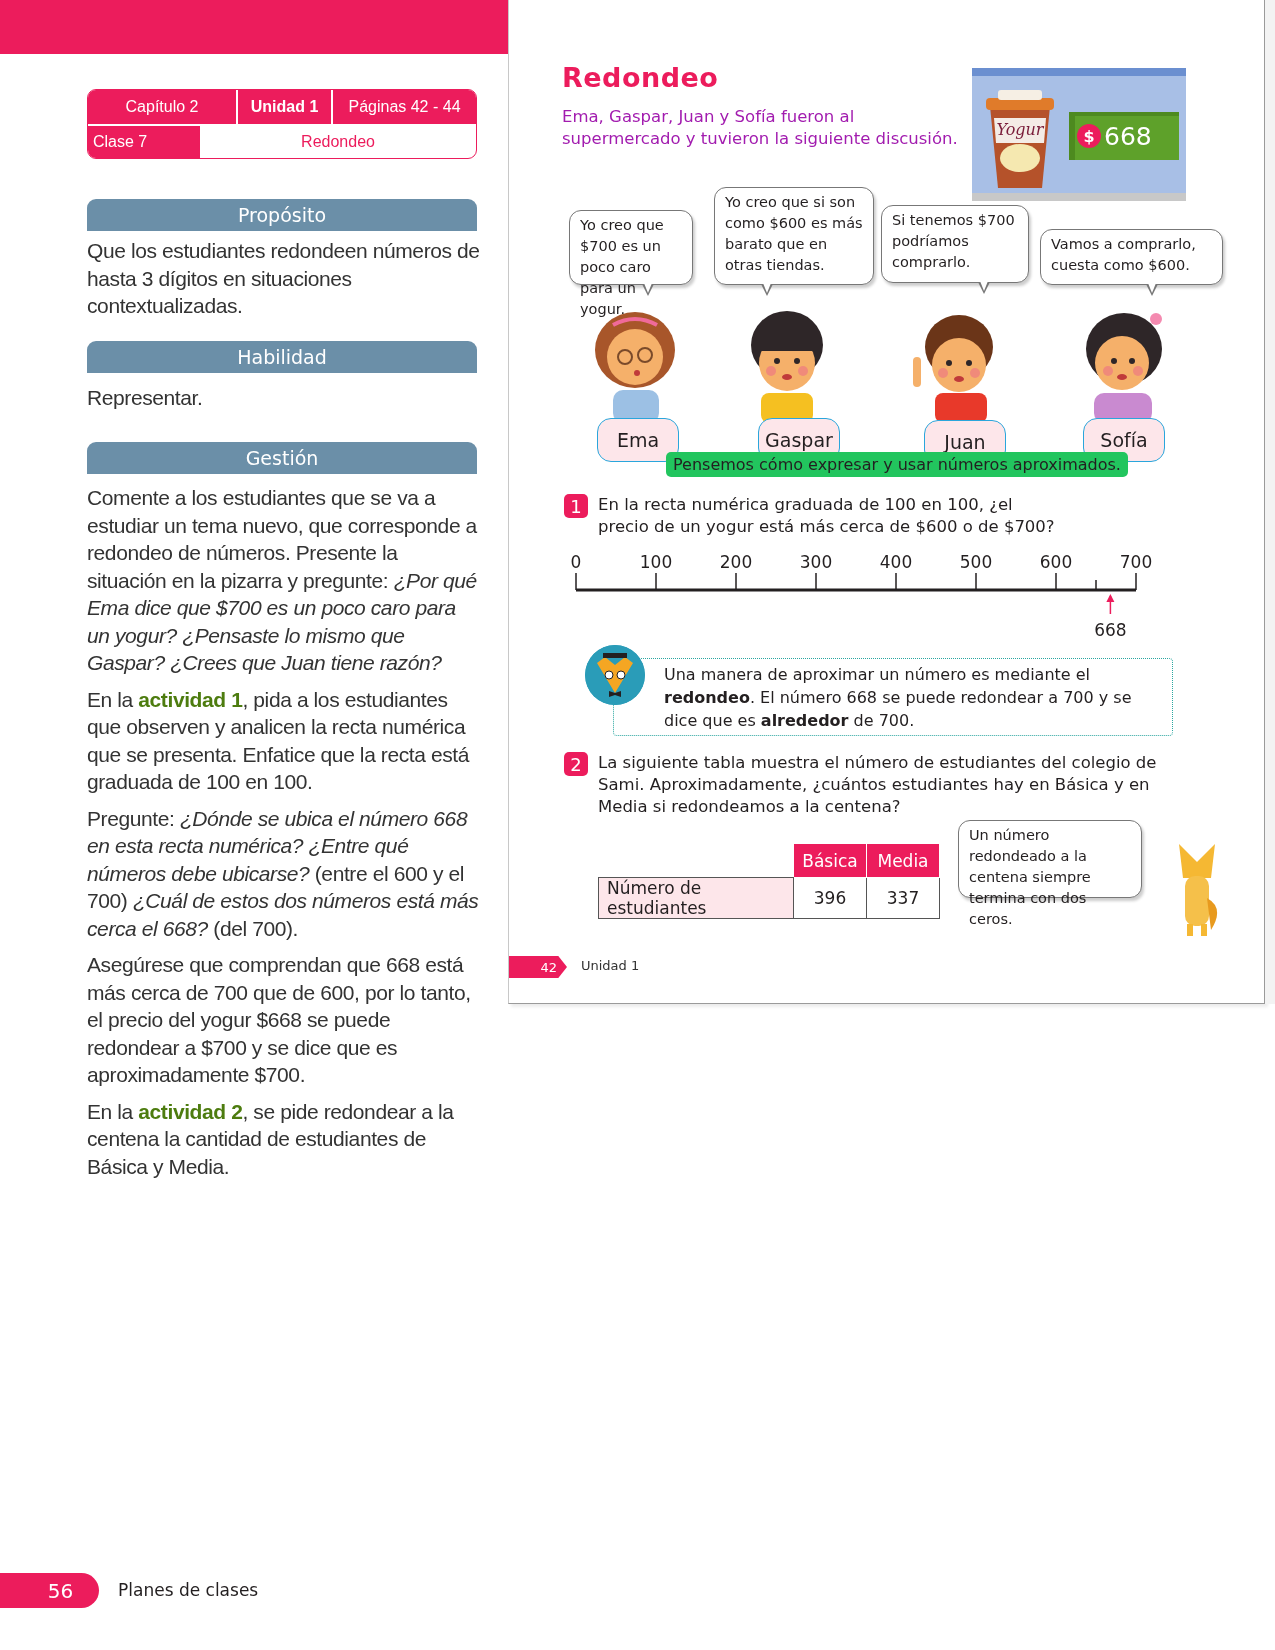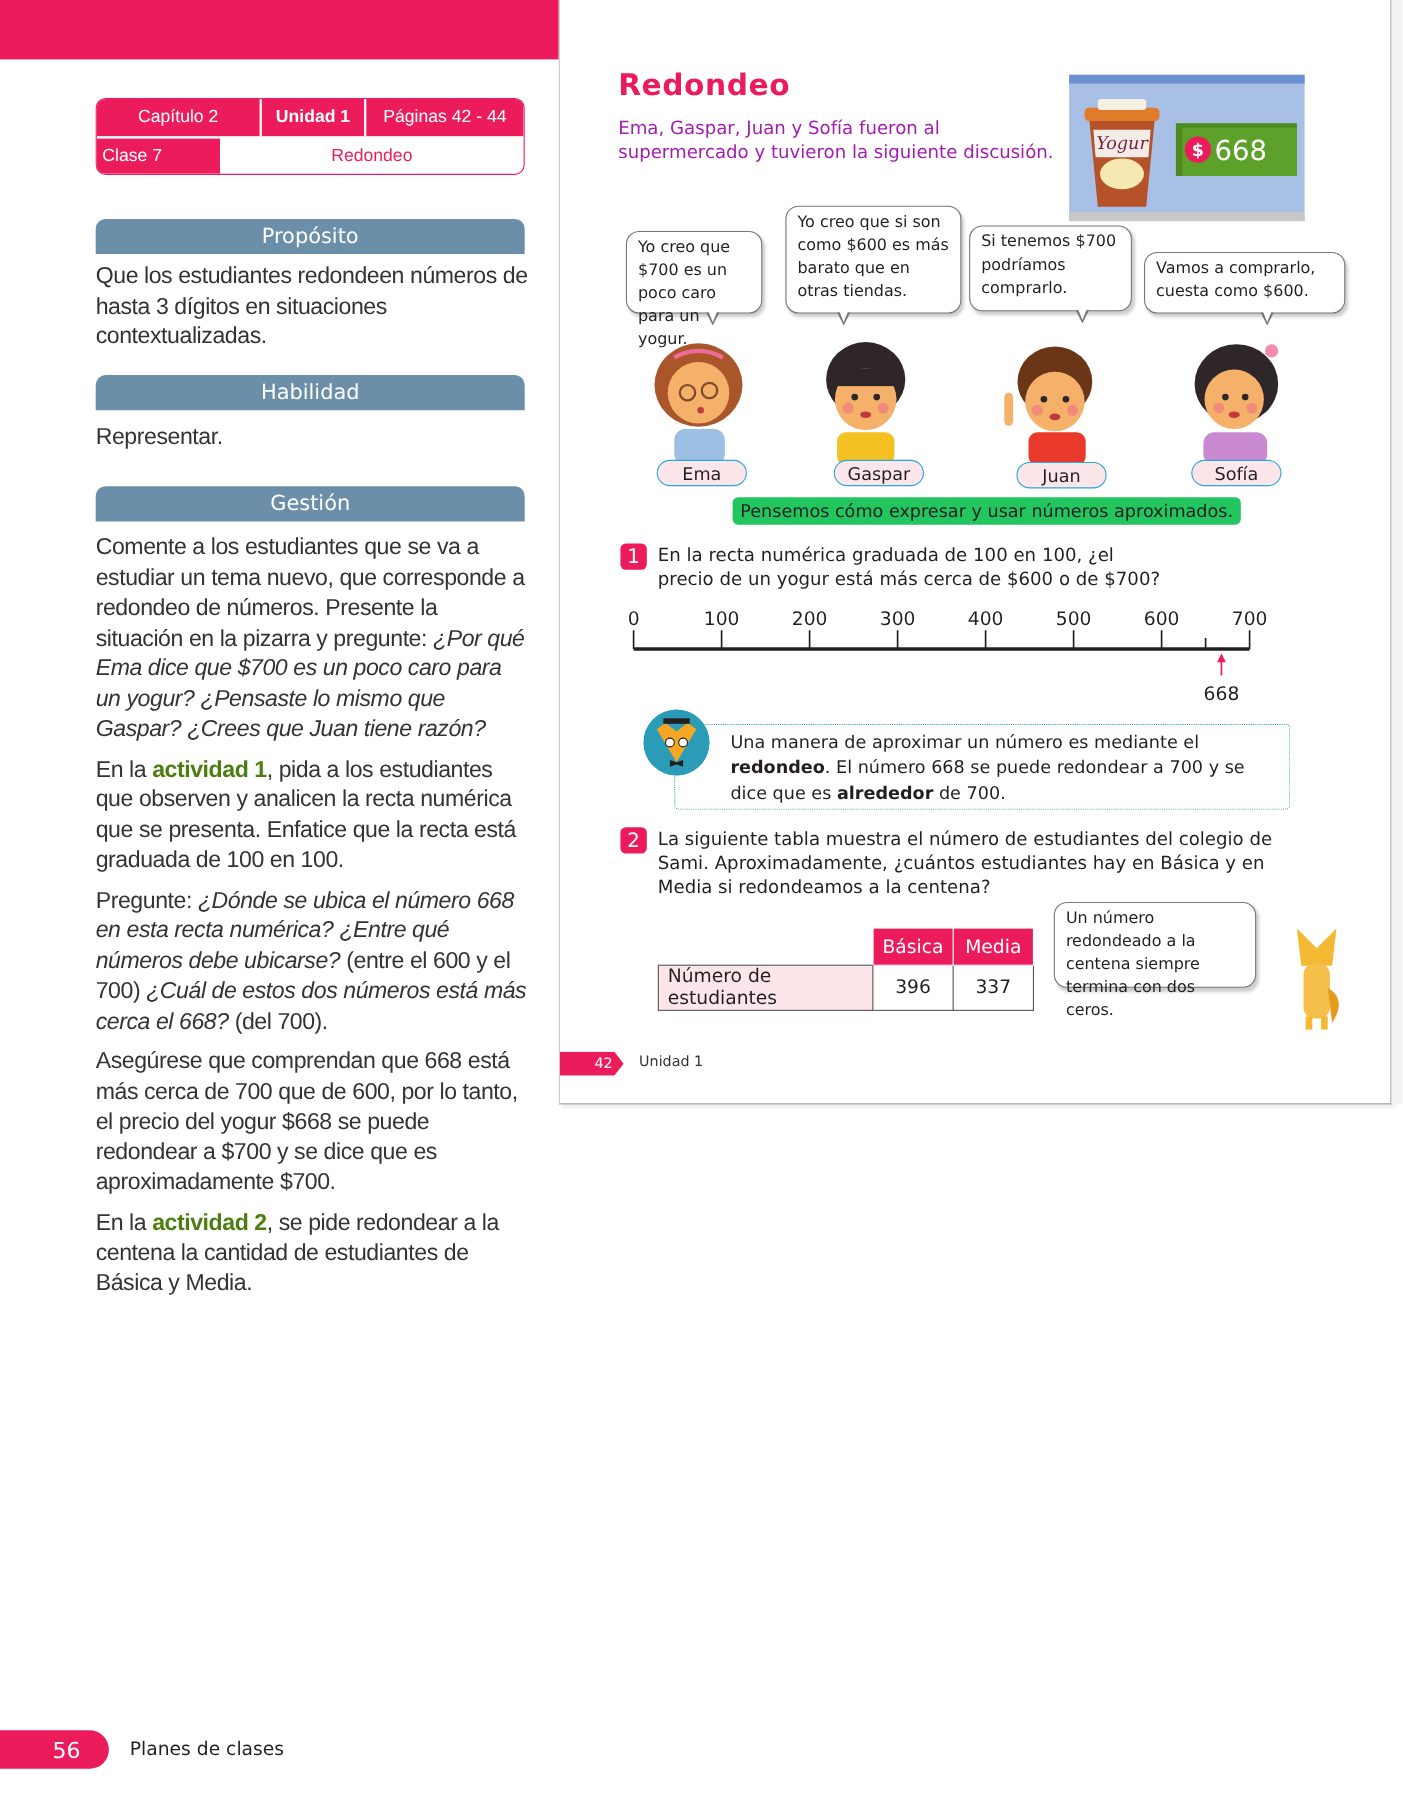--- a/index.html
+++ b/index.html
@@ -57,22 +57,22 @@
 
   .bubble { position: absolute; background: #fff; border: 1.5px solid #777; border-radius: 12px;
     font-size: 14.5px; line-height: 21px; color: #231f20; padding: 4px 10px;
     box-shadow: 2px 3px 3px rgba(0,0,0,0.2); }
   .bubble .tail { position: absolute; bottom: -12px; width: 0; height: 0;
     border-left: 6px solid transparent; border-right: 6px solid transparent; border-top: 12px solid #777; }
   .bubble .tail::after { content: ""; position: absolute; left: -4px; top: -13px;
     border-left: 4px solid transparent; border-right: 4px solid transparent; border-top: 10px solid #fff; }
 
   .kid { position: absolute; width: 100px; height: 118px; }
-  .name-tag { position: absolute; height: 24px; border: 1.5px solid #2aa6dc; border-radius: 14px; background: #fde6ea;
-    font-size: 16px; display: flex; align-items: center; justify-content: center; color: #231f20; }
+  .name-tag { position: absolute; height: 44px; border: 1.5px solid #2aa6dc; border-radius: 14px; background: #fde6ea;
+    font-size: 19px; display: flex; align-items: center; justify-content: center; color: #231f20; }
 
   .think { position: absolute; left: 157px; top: 452px; height: 25px; background: #22c55e; border-radius: 5px;
     padding: 0 7px; font-size: 16px; display: flex; align-items: center; }
 
   .num-badge { position: absolute; width: 24px; height: 24px; background: #ec1c5c; color: #fff; border-radius: 5px;
     font-size: 18px; display: flex; align-items: center; justify-content: center; }
   .q-text { position: absolute; font-size: 16.5px; line-height: 22px; color: #231f20; }
 
   .numline { position: absolute; left: 60px; top: 555px; width: 600px; height: 100px; }
 

